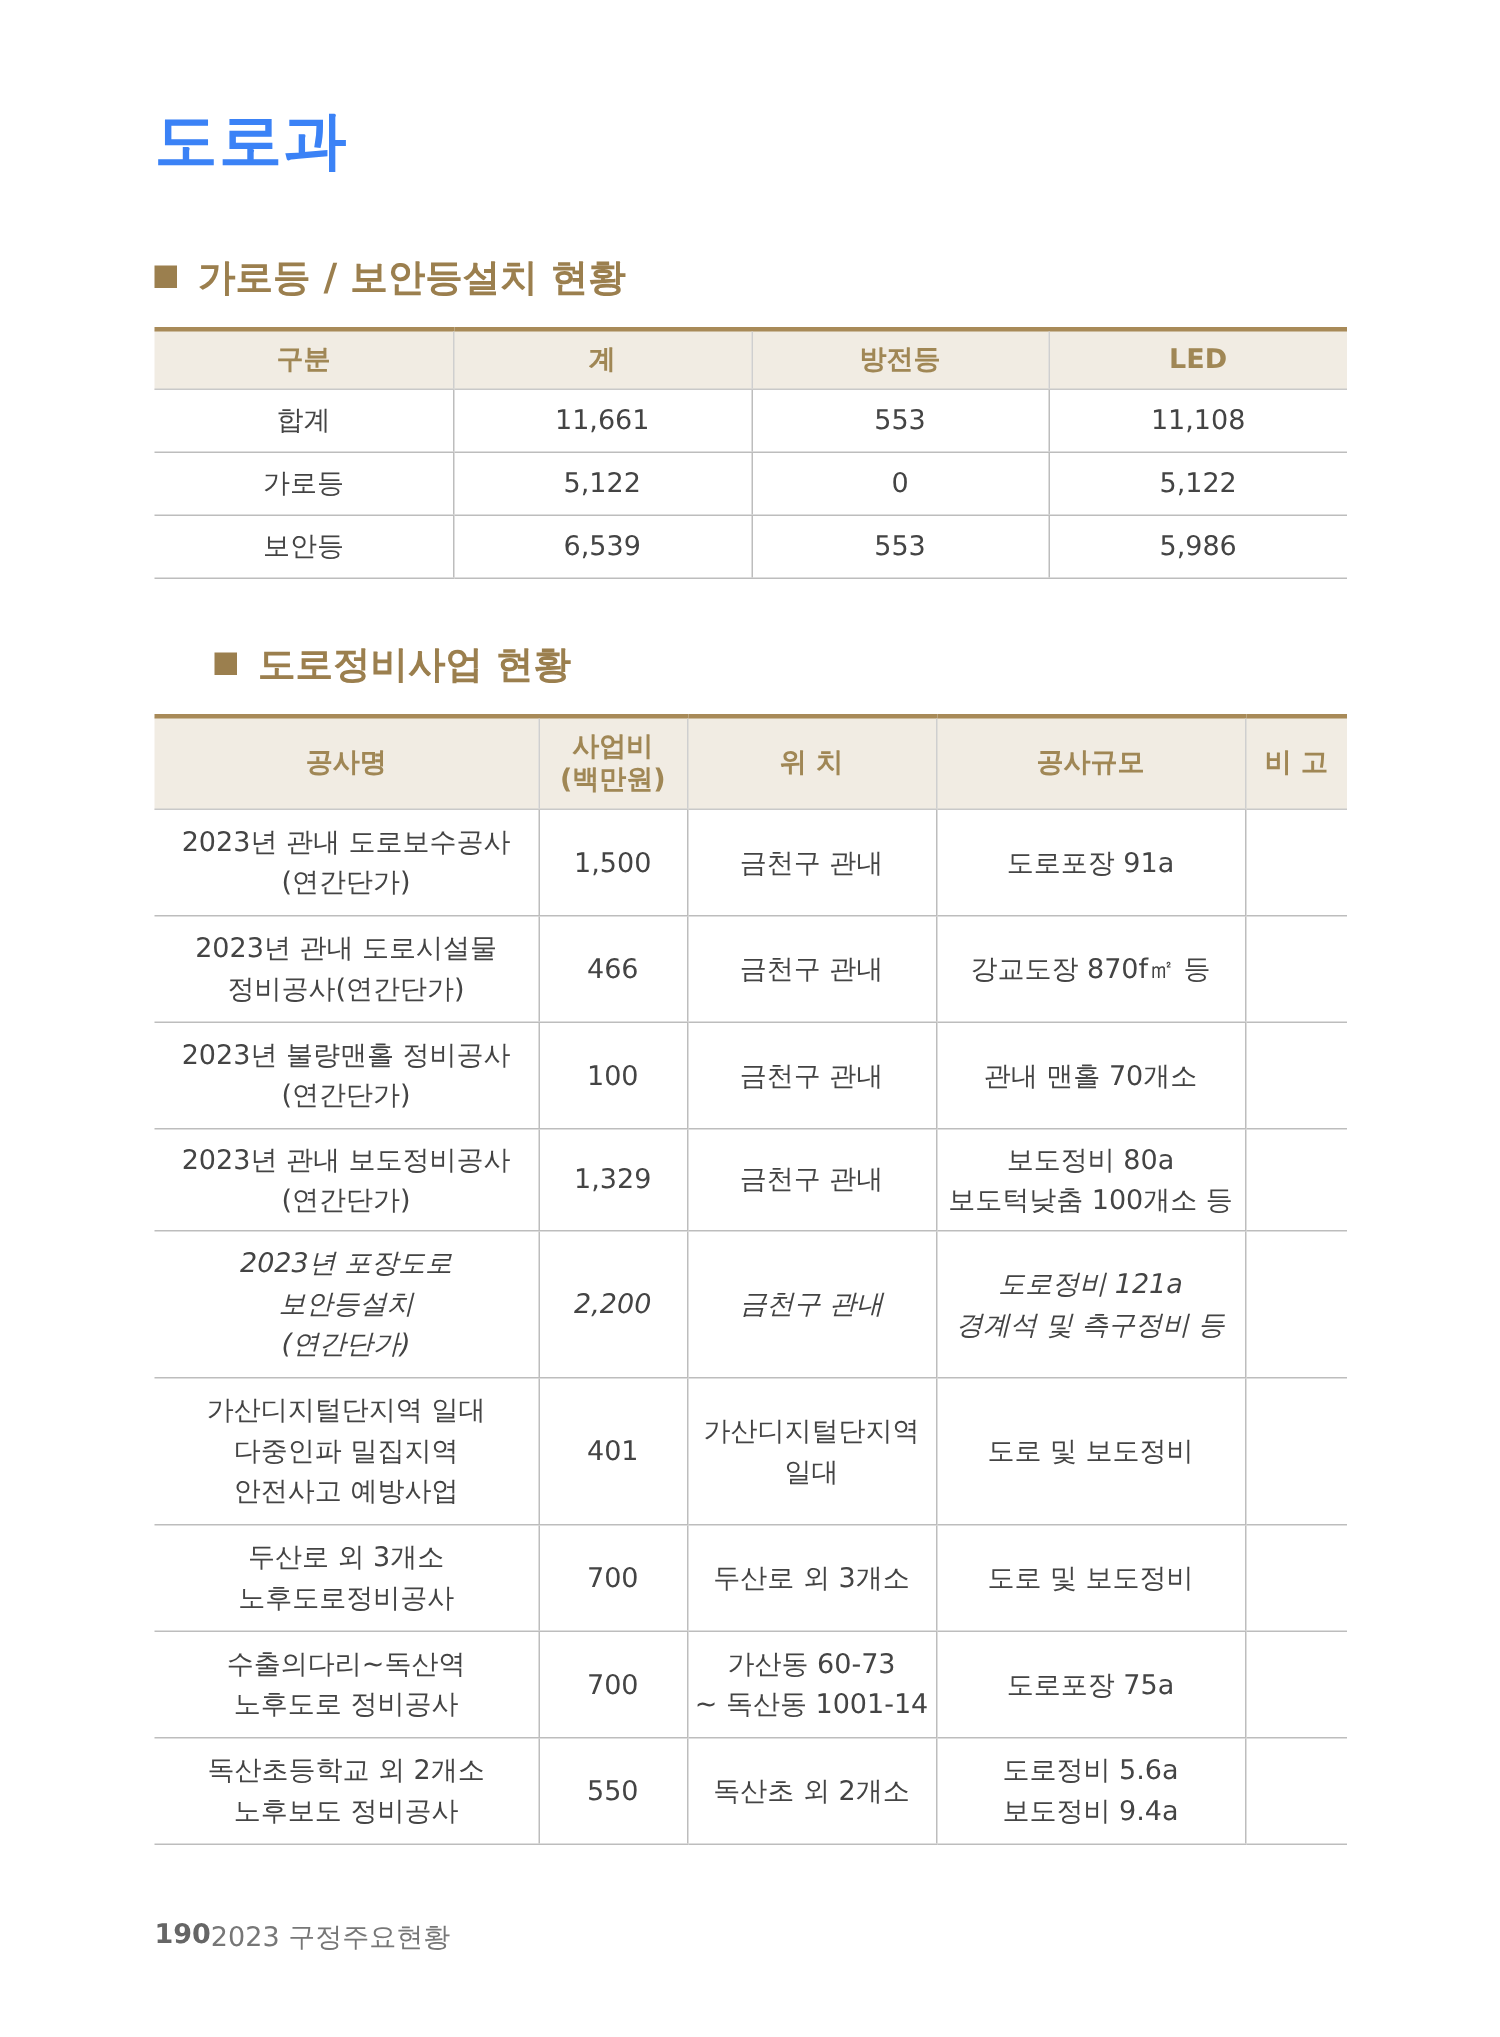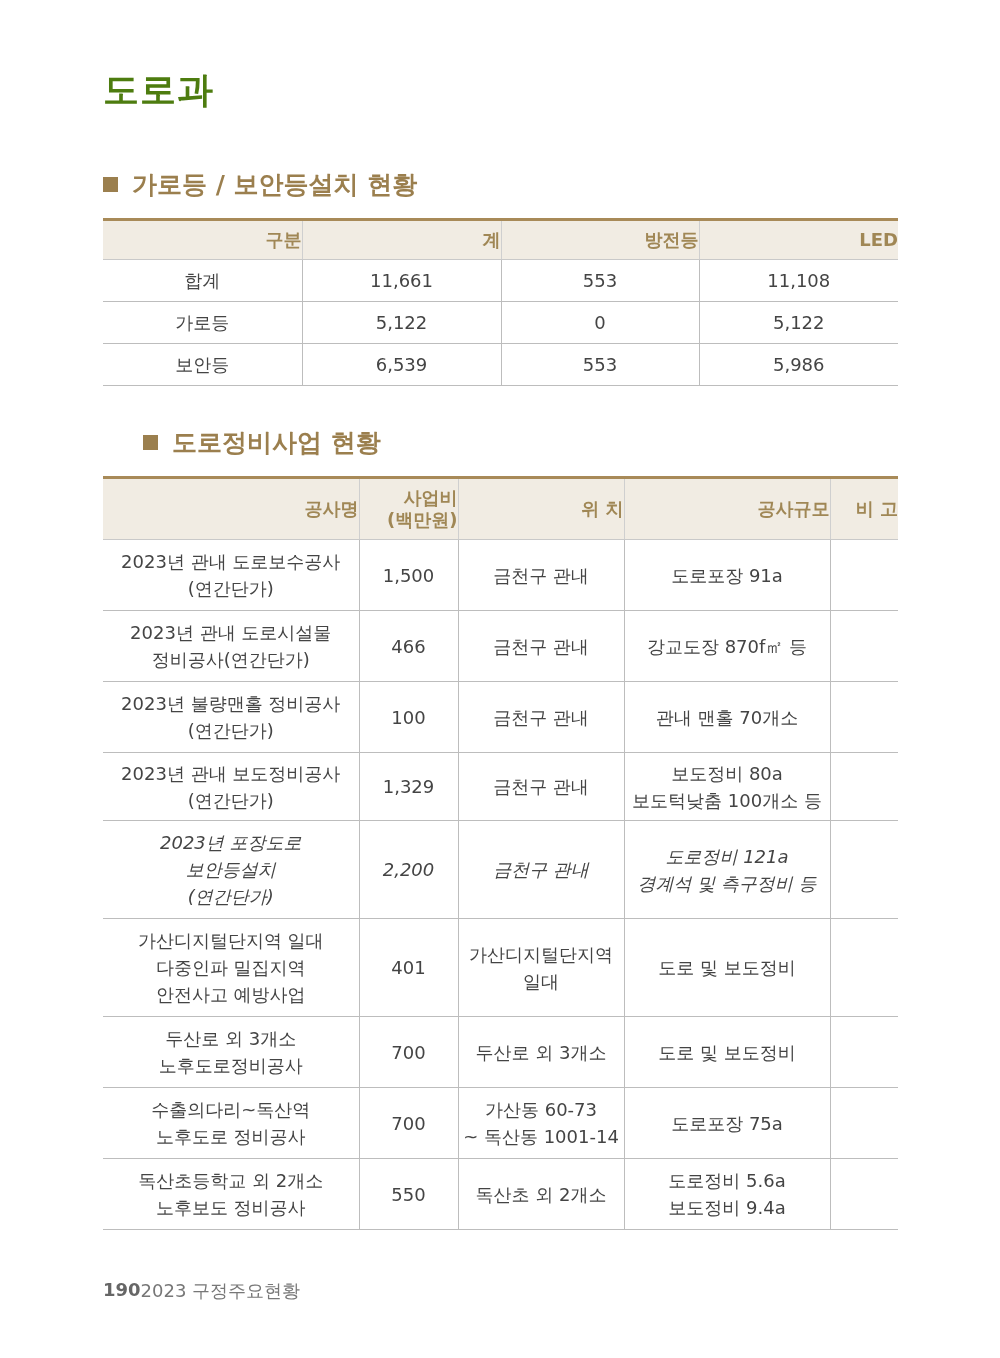--- a/index.html
+++ b/index.html
@@ -1,21 +1,21 @@
 <!DOCTYPE html>
 <html><head>
 <meta charset="utf-8">
 <style>
   html, body { margin: 0; padding: 0; background: #ffffff; }
   body { width: 1000px; height: 1358px; position: relative; font-family: "DejaVu Sans", "Liberation Sans", sans-serif; color: #3a3a3a; }
-  .page-title { position: absolute; left: 103px; top: 66px; font-size: 36px; font-weight: bold; color: #4d7c0f; letter-spacing: 1px; margin: 0; }
+  .page-title { position: absolute; left: 103px; top: 66px; font-size: 42px; font-weight: bold; color: #3b82f6; letter-spacing: 1px; margin: 0; }
   .section-title { position: absolute; left: 103px; font-size: 25px; font-weight: bold; color: #9b7f4e; display: flex; align-items: center; margin: 0; }
   .section-title .sq { display: inline-block; width: 15px; height: 15px; background: #9b7f4e; margin-right: 14px; }
   table { position: absolute; left: 103px; width: 795px; border-collapse: collapse; table-layout: fixed; }
-  th { background: #f1ece3; color: #a08755; font-weight: bold; font-size: 18px; height: 38px; border-top: 3px solid #a88a58; border-bottom: 1px solid #c9c9c9; border-left: 1px solid #cfcfcf; text-align: right; padding: 0; line-height: 1.2; }
+  th { background: #f1ece3; color: #a08755; font-weight: bold; font-size: 18px; height: 38px; border-top: 3px solid #a88a58; border-bottom: 1px solid #c9c9c9; border-left: 1px solid #cfcfcf; text-align: center; padding: 0; line-height: 1.2; }
   th:first-child, td:first-child { border-left: none; }
   td { font-size: 18px; color: #444; text-align: center; border-bottom: 1px solid #bdbdbd; border-left: 1px solid #bdbdbd; padding: 0 4px; line-height: 27px; }
   .t1 td { height: 41px; }
   .t1 th { height: 38px; }
   .t2 th { height: 60px; }
   .line { display: block; }
   .footer { position: absolute; left: 103px; top: 1279px; font-size: 18px; color: #777; display: flex; }
   .footer .pnum { font-weight: bold; color: #666; }
 </style>
 </head>

